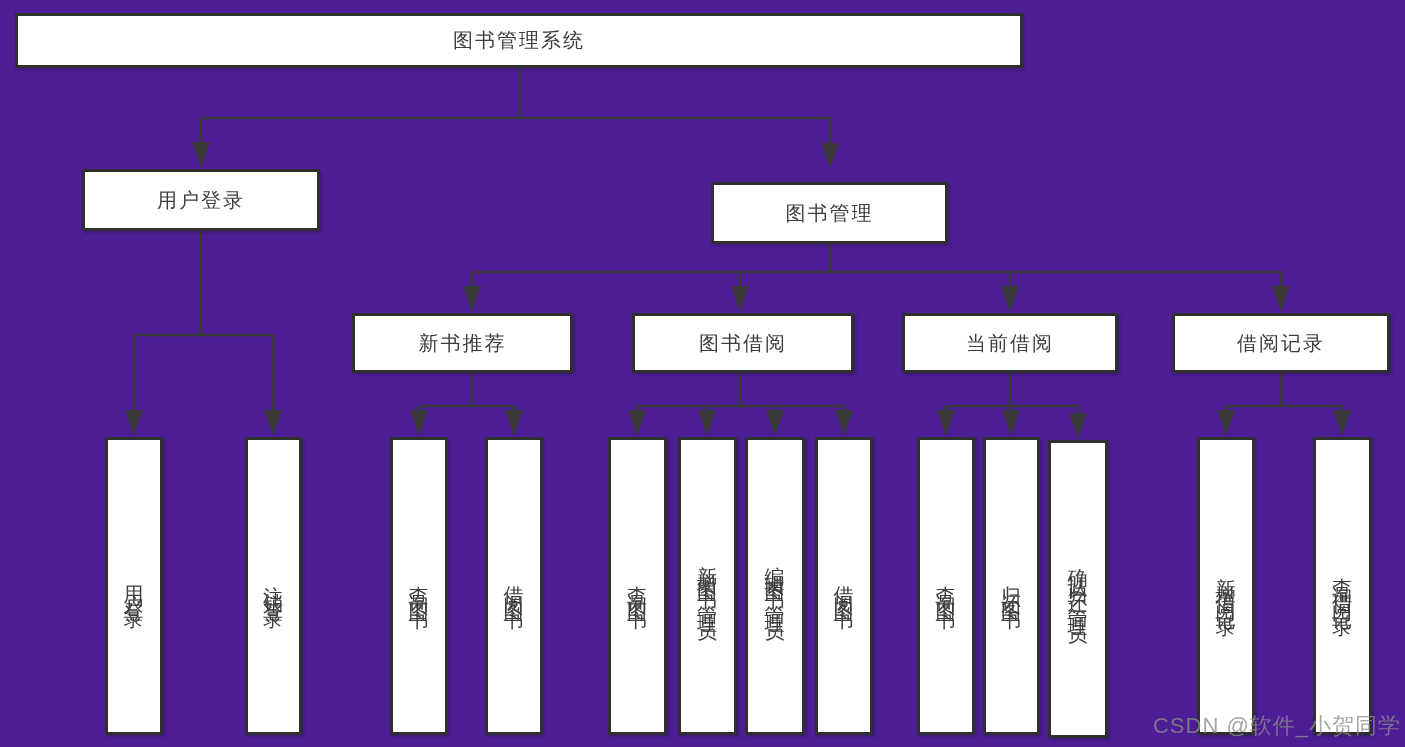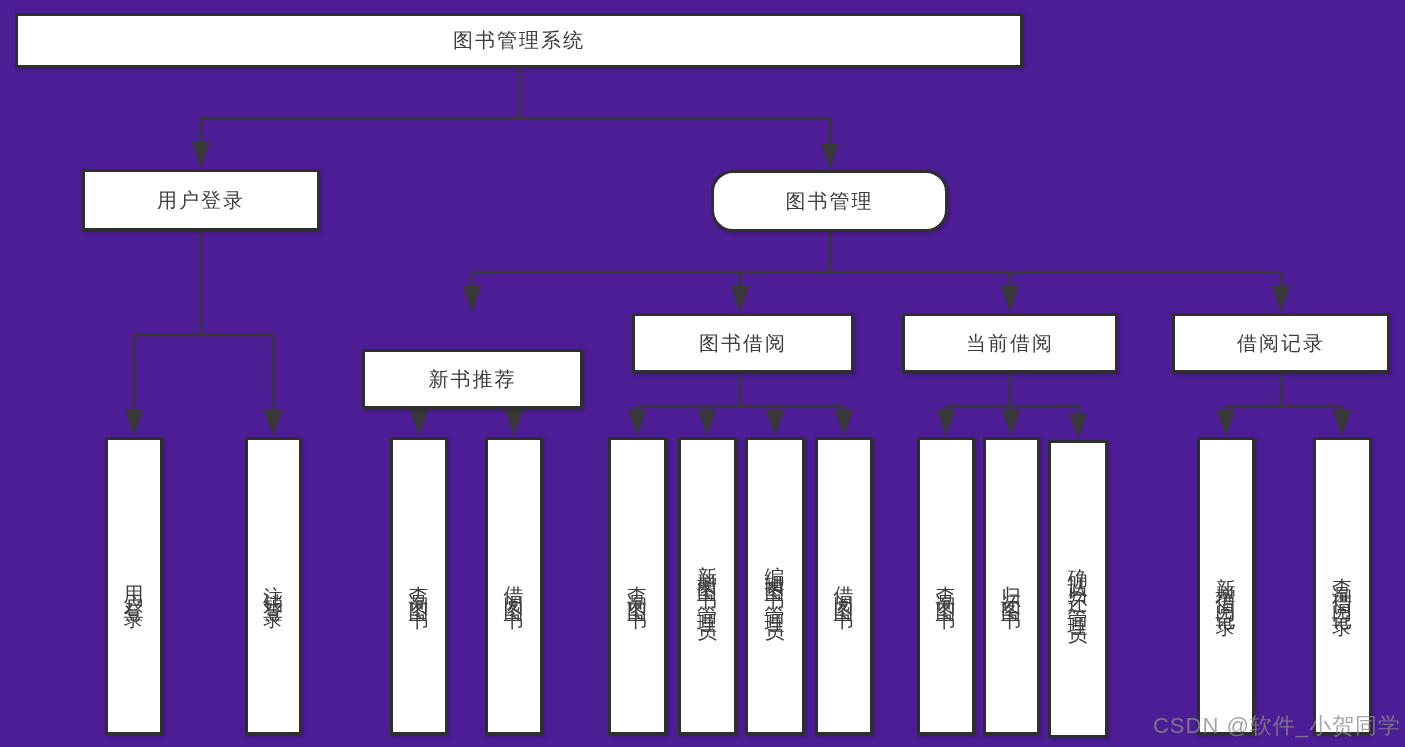--- a/index.html
+++ b/index.html
@@ -121,23 +121,23 @@
       <polygon points="1069,413 1087,413 1078,439"></polygon>
     <line x1="1226" y1="406" x2="1226" y2="418"></line>
       <polygon points="1217,410 1235,410 1226,436"></polygon>
     <line x1="1342" y1="406" x2="1342" y2="418"></line>
       <polygon points="1333,410 1351,410 1342,436"></polygon>
   </svg>
 
   <div class="node" style="left:15px; top:13px; width:1008px; height:55px;">图书管理系统</div>
 
   <div class="node" style="left:82px; top:169px; width:238px; height:62px;">用户登录</div>
-  <div class="node" style="left:711px; top:170px; width:237px; height:62px;border-radius:22px;">图书管理</div>
+  <div class="node" style="left:711px; top:182px; width:237px; height:62px;">图书管理</div>
 
-  <div class="node" style="left:362px; top:313px; width:221px; height:60px;margin-top:36px;">新书推荐</div>
+  <div class="node" style="left:352px; top:313px; width:221px; height:60px;">新书推荐</div>
   <div class="node" style="left:632px; top:313px; width:222px; height:60px;">图书借阅</div>
   <div class="node" style="left:902px; top:313px; width:216px; height:60px;">当前借阅</div>
   <div class="node" style="left:1172px; top:313px; width:218px; height:60px;">借阅记录</div>
 
   <div class="leaf" style="left:105px; width:58px;">
     <span class="vtext">用户登录</span>
   </div>
   <div class="leaf" style="left:245px; width:57px;">
     <span class="vtext">注销登录</span>
   </div>

